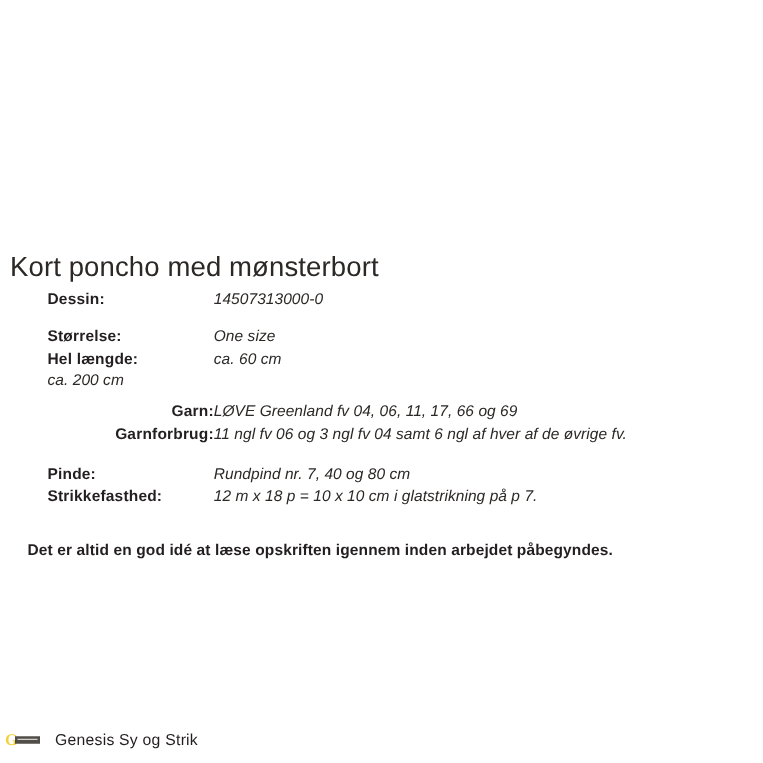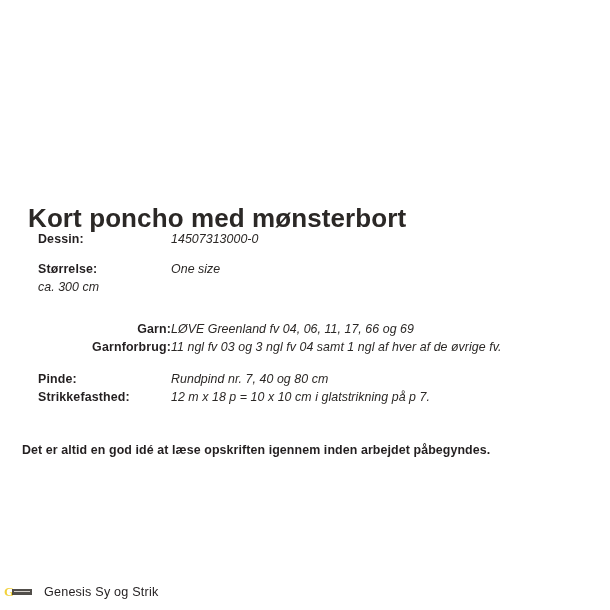--- a/index.html
+++ b/index.html
@@ -21,24 +21,24 @@
     position: absolute;
     left: 0;
     top: 0;
     width: 610px;
     height: 610px;
   }
 
   
   .doc-title {
     position: absolute;
-    left: 28px;
+    left: 8px;
     top: 186px;
-    font-size: 26px;
-    font-weight: 700;
+    font-size: 22px;
+    font-weight: 400;
     letter-spacing: 0.1px;
     color: #2b2826;
     white-space: nowrap;
   }
 
   
   .spec-block {
     position: absolute;
     left: 22px;
     width: 570px;
@@ -73,21 +73,21 @@
 
   #block-dessin { top: 231px; }
   #block-size   { top: 261px; }
   #block-yarn   { top: 321px; text-align: right; }
   #block-needle { top: 371px; }
 
   
   .notice {
     position: absolute;
     left: 22px;
-    top: 443px;
+    top: 433px;
     font-size: 12.4px;
     font-weight: bold;
     color: #231f20;
     letter-spacing: 0.1px;
     white-space: nowrap;
   }
 
   
   .footer {
     position: absolute;
@@ -153,32 +153,36 @@
       <div class="spec-value">14507313000-0</div>
     </div>
   </div>
 
   <div class="spec-block" id="block-size">
     <div class="spec-row">
       <div class="spec-label">Størrelse:</div>
       <div class="spec-value">One size</div>
     </div>
     <div class="spec-row">
-      <div class="spec-value">ca. 300 cm</div>
+      <div class="spec-label">Hel længde:</div>
+      <div class="spec-value">ca. 60 cm</div>
+    </div>
+    <div class="spec-row">
+      <div class="spec-value">ca. 200 cm</div>
     </div>
   </div>
 
   <div class="spec-block" id="block-yarn">
     <div class="spec-row">
       <div class="spec-label">Garn:</div>
       <div class="spec-value">LØVE Greenland fv 04, 06, 11, 17, 66 og 69</div>
     </div>
     <div class="spec-row">
       <div class="spec-label">Garnforbrug:</div>
-      <div class="spec-value">11 ngl fv 03 og 3 ngl fv 04 samt 1 ngl af hver af de øvrige fv.</div>
+      <div class="spec-value">11 ngl fv 06 og 3 ngl fv 04 samt 6 ngl af hver af de øvrige fv.</div>
     </div>
   </div>
 
   <div class="spec-block" id="block-needle">
     <div class="spec-row">
       <div class="spec-label">Pinde:</div>
       <div class="spec-value">Rundpind nr. 7, 40 og 80 cm</div>
     </div>
     <div class="spec-row">
       <div class="spec-label">Strikkefasthed:</div>

